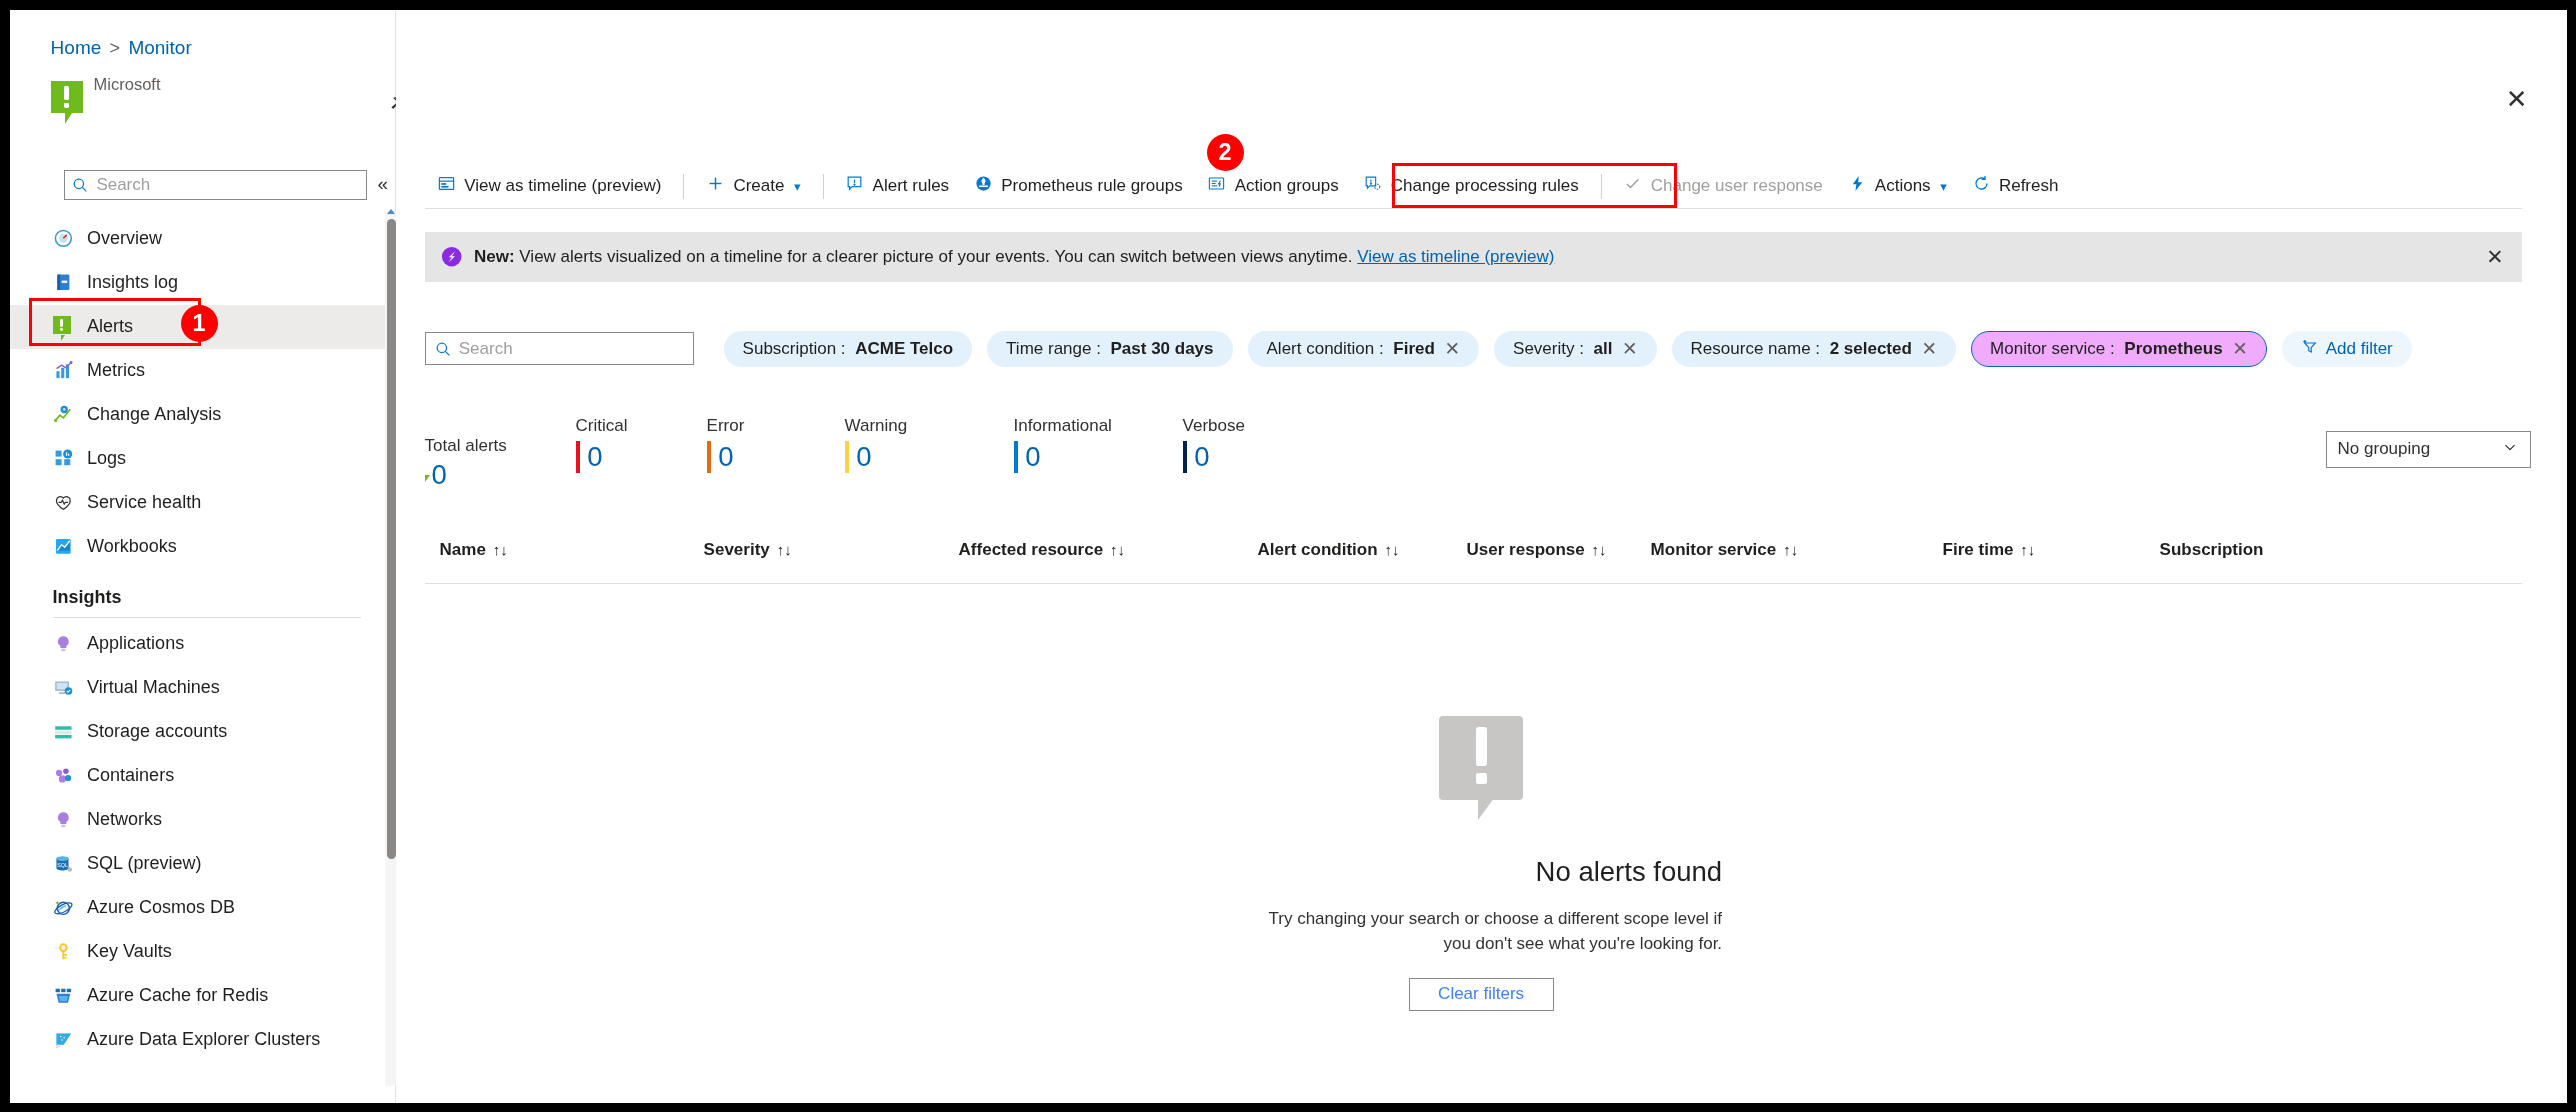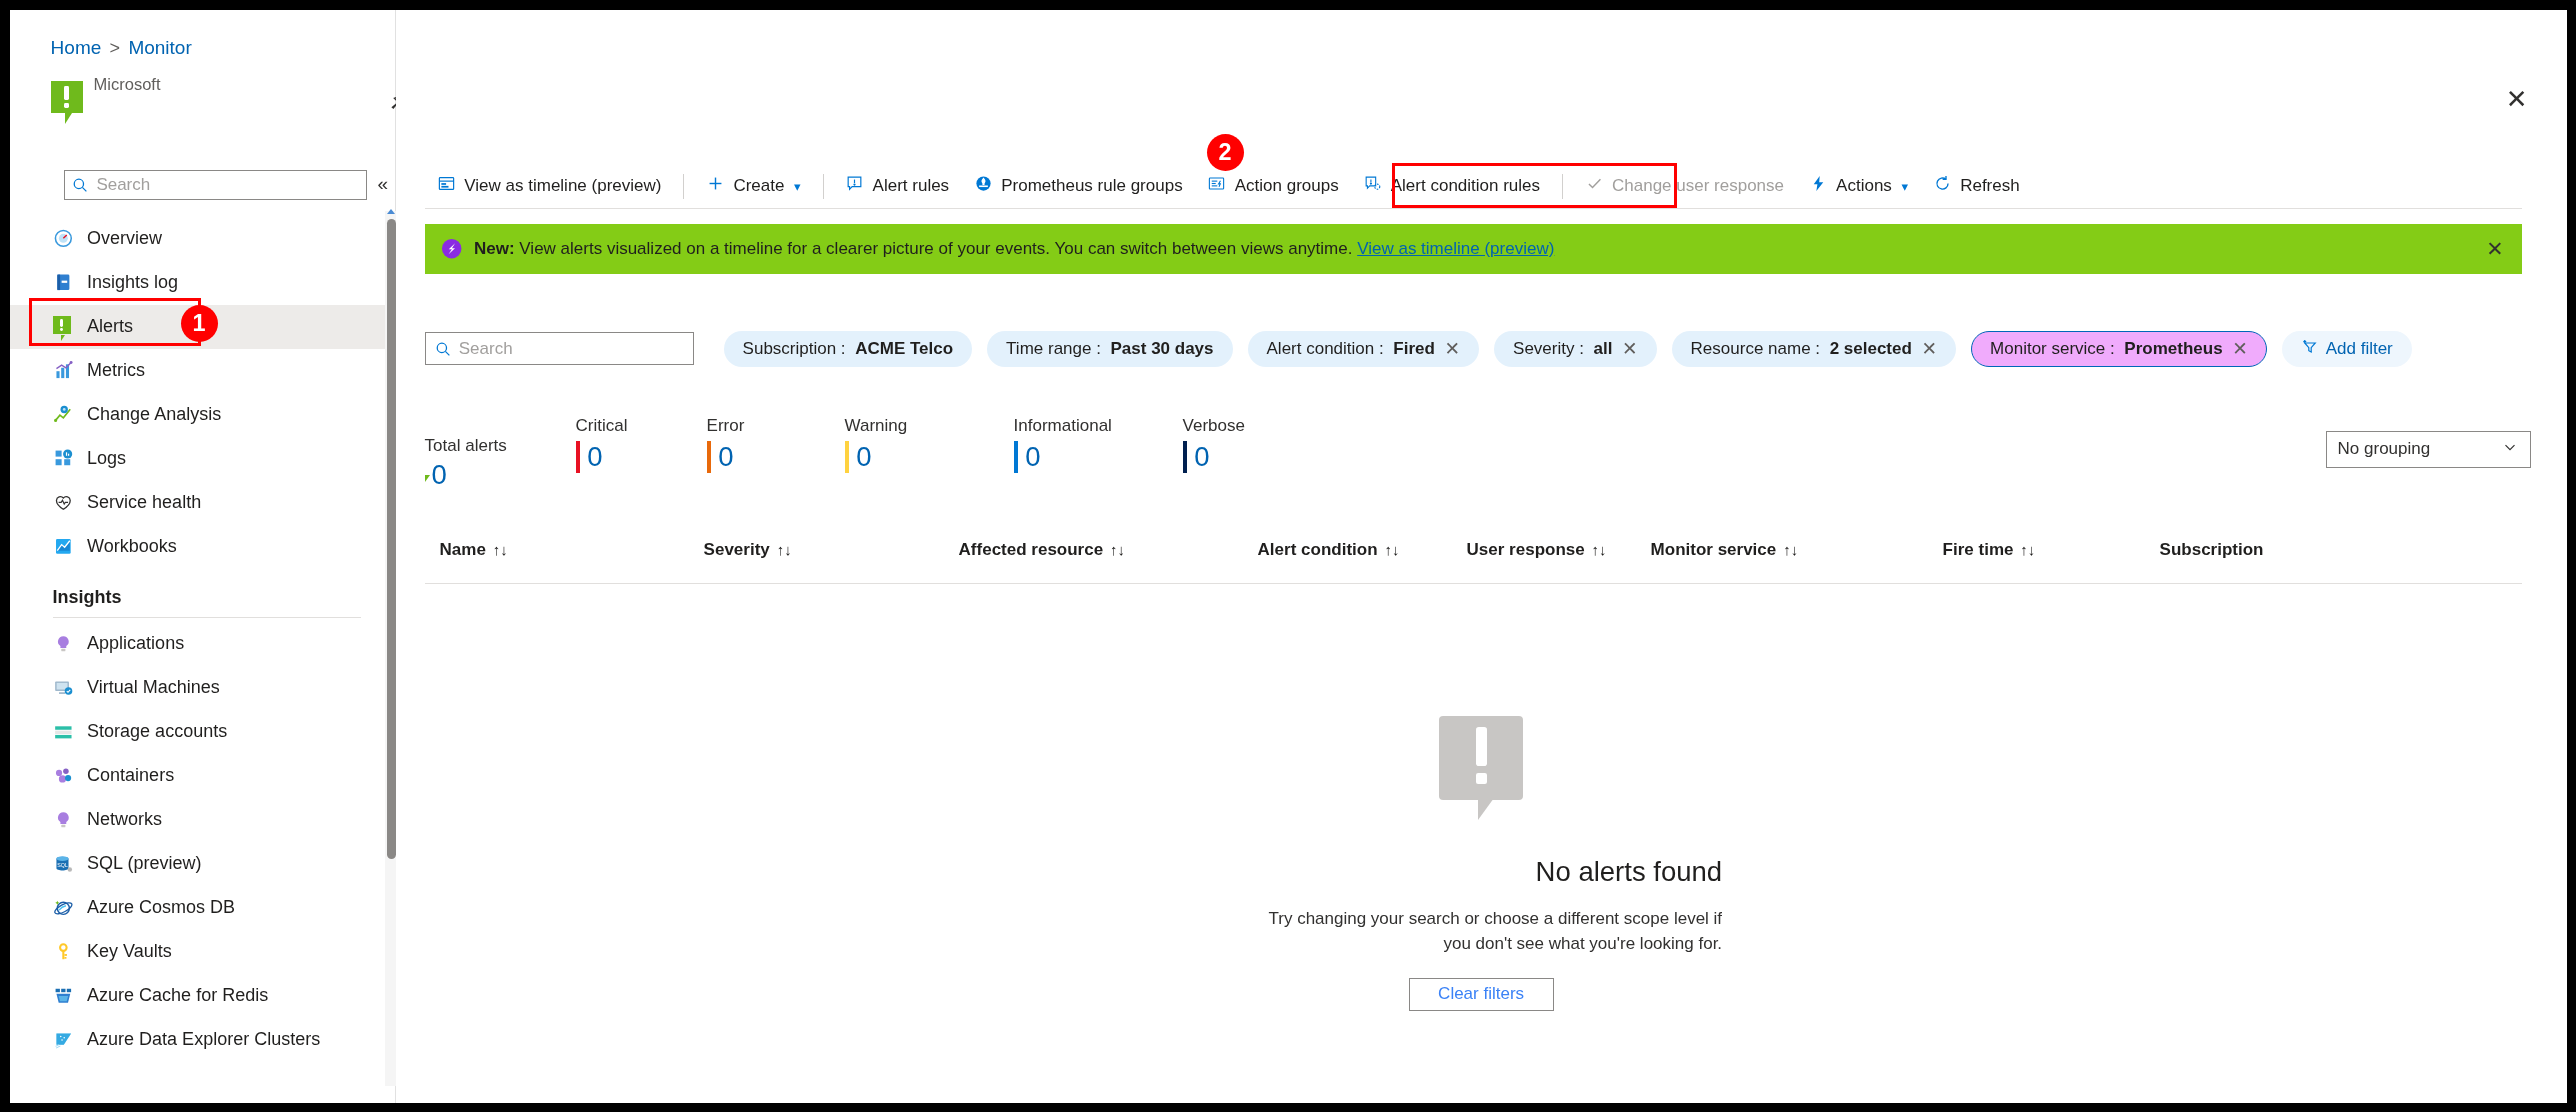--- a/index.html
+++ b/index.html
@@ -180,23 +180,23 @@
   .tb-sep {
     width: 0.7px; height: 25px; background: #d2d0ce; margin: 0 9.6px;
   }
   .caret { font-size: 13px; color: #0078d4; margin-left: 1.4px; }
   .toolbar-underline {
     position: absolute; left: 29px; top: 198px;
     width: 2097px; height: 0.7px; background: #e1dfdd;
   }
 
   .banner {
-    position: absolute; left: 29px; top: 214px;
+    position: absolute; left: 29px; top: 222px;
     width: 2097px; height: 50px;
-    background: #84cc16;
+    background: #e5e5e5;
     display: flex; align-items: center;
     padding: 0 15px;
   }
   .banner .bicon {
     width: 23.4px; height: 23.4px; flex: none; margin-right: 11px;
   }
   .banner .btext {
     font-size: 17px; color: #201f1e;
   }
   .banner .btext b { font-weight: 700; }
@@ -687,21 +687,21 @@
 
       <div class="tb-btn">
         <span>
           <svg width="19" height="19" viewBox="0 0 24 24" fill="none" stroke="#0078d4" stroke-width="1.4">
               <path d="M4 4h12v11H8.5L5.6 17.8V15H4z"></path>
               <line x1="10" y1="6.8" x2="10" y2="10.4"></line>
               <circle cx="10" cy="12.1" r="0.7" fill="#0078d4"></circle>
               <circle cx="18" cy="16" r="3.2" stroke-dasharray="2 1.6"></circle>
             </svg>
         </span>
-        <span>Alert condition rules</span>
+        <span>Change processing rules</span>
       </div>
 
       <div class="tb-sep"></div>
 
       <div class="tb-btn disabled">
         <span>
           <svg width="19" height="19" viewBox="0 0 24 24" fill="none" stroke="#a19f9d" stroke-width="1.8">
               <path d="M5 12.5l4.5 4.5L19.5 6.5"></path>
             </svg>
         </span>

